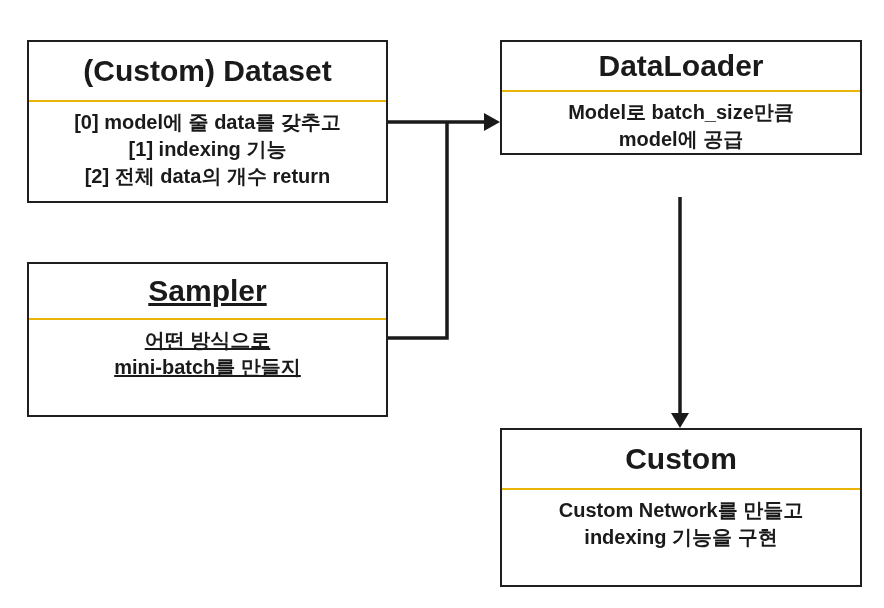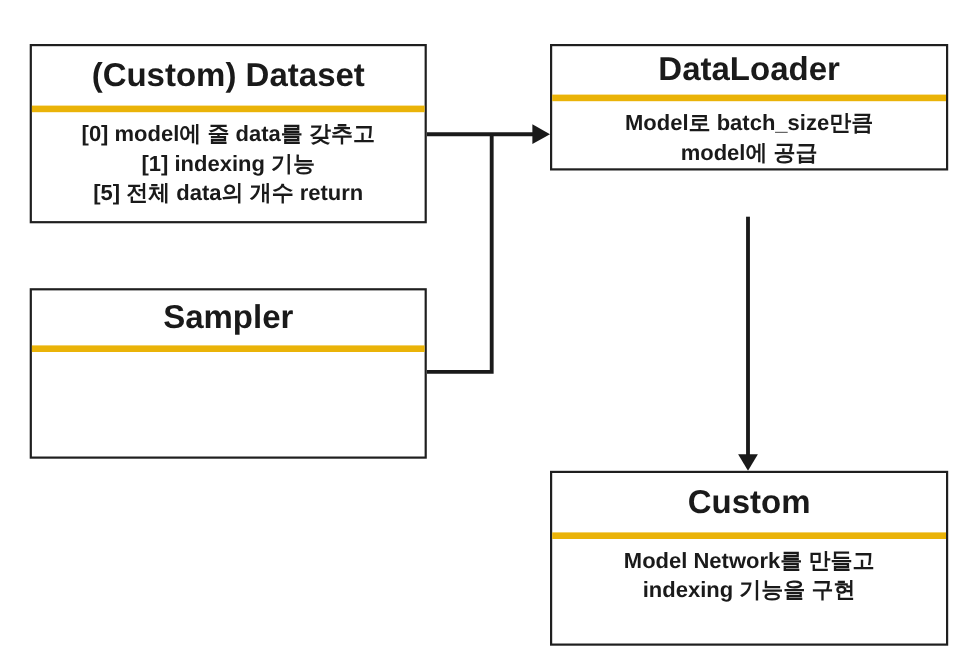--- a/index.html
+++ b/index.html
@@ -26,21 +26,21 @@
     position: absolute;
     box-sizing: border-box;
     border: 2px solid #1f1f1f;
     background: #ffffff;
     display: flex;
     flex-direction: column;
     color: #1a1a1a;
   }
   .dbox-title {
     box-sizing: border-box;
-    border-bottom: 6px solid #eab308;
+    border-bottom: 2px solid #eab308;
     display: flex;
     align-items: center;
     justify-content: center;
     font-size: 30px;
     font-weight: 700;
     letter-spacing: 0px;
     white-space: nowrap;
   }
   .dbox-body {
     flex: 1;
@@ -50,21 +50,21 @@
     font-weight: 600;
     line-height: 27px;
   }
   .dbox-body .line {
     display: block;
     white-space: nowrap;
   }
   
   #box-dataset    { left: 27px;  top: 40px;  width: 361px; height: 163px; }
   #box-dataset    .dbox-title { height: 60px; }
-  #box-sampler    { left: 27px;  top: 262px; width: 361px; height: 155px; }
+  #box-sampler    { left: 27px;  top: 262px; width: 361px; height: 155px; text-decoration: underline; }
   #box-sampler    .dbox-title { height: 56px; }
   #box-dataloader { left: 500px; top: 40px;  width: 362px; height: 115px; }
   #box-dataloader .dbox-title { height: 59px; }
   #box-model      { left: 500px; top: 428px; width: 362px; height: 159px; }
   #box-model      .dbox-title { height: 60px; }
 </style>
 </head>
 <body>
 
 <div class="canvas">
@@ -84,37 +84,41 @@
       <line x1="680" y1="197" x2="680" y2="415" stroke="#1a1a1a" stroke-width="3.5"></line>
       <polygon points="671,413 689,413 680,428" fill="#1a1a1a"></polygon>
     </g>
   </svg>
 
   <div class="dbox" id="box-dataset">
     <div class="dbox-title">(Custom) Dataset</div>
     <div class="dbox-body">
       <span class="line">[0] model에 줄 data를 갖추고</span>
       <span class="line">[1] indexing 기능</span>
-      <span class="line">[5] 전체 data의 개수 return</span>
+      <span class="line">[2] 전체 data의 개수 return</span>
     </div>
   </div>
 
   <div class="dbox" id="box-sampler">
     <div class="dbox-title">Sampler</div>
+    <div class="dbox-body">
+      <span class="line">어떤 방식으로</span>
+      <span class="line">mini-batch를 만들지</span>
+    </div>
   </div>
 
   <div class="dbox" id="box-dataloader">
     <div class="dbox-title">DataLoader</div>
     <div class="dbox-body">
       <span class="line">Model로 batch_size만큼</span>
       <span class="line">model에 공급</span>
     </div>
   </div>
 
   <div class="dbox" id="box-model">
     <div class="dbox-title">Custom</div>
     <div class="dbox-body">
-      <span class="line">Model Network를 만들고</span>
+      <span class="line">Custom Network를 만들고</span>
       <span class="line">indexing 기능을 구현</span>
     </div>
   </div>
 
 </div>
 
 </body></html>

